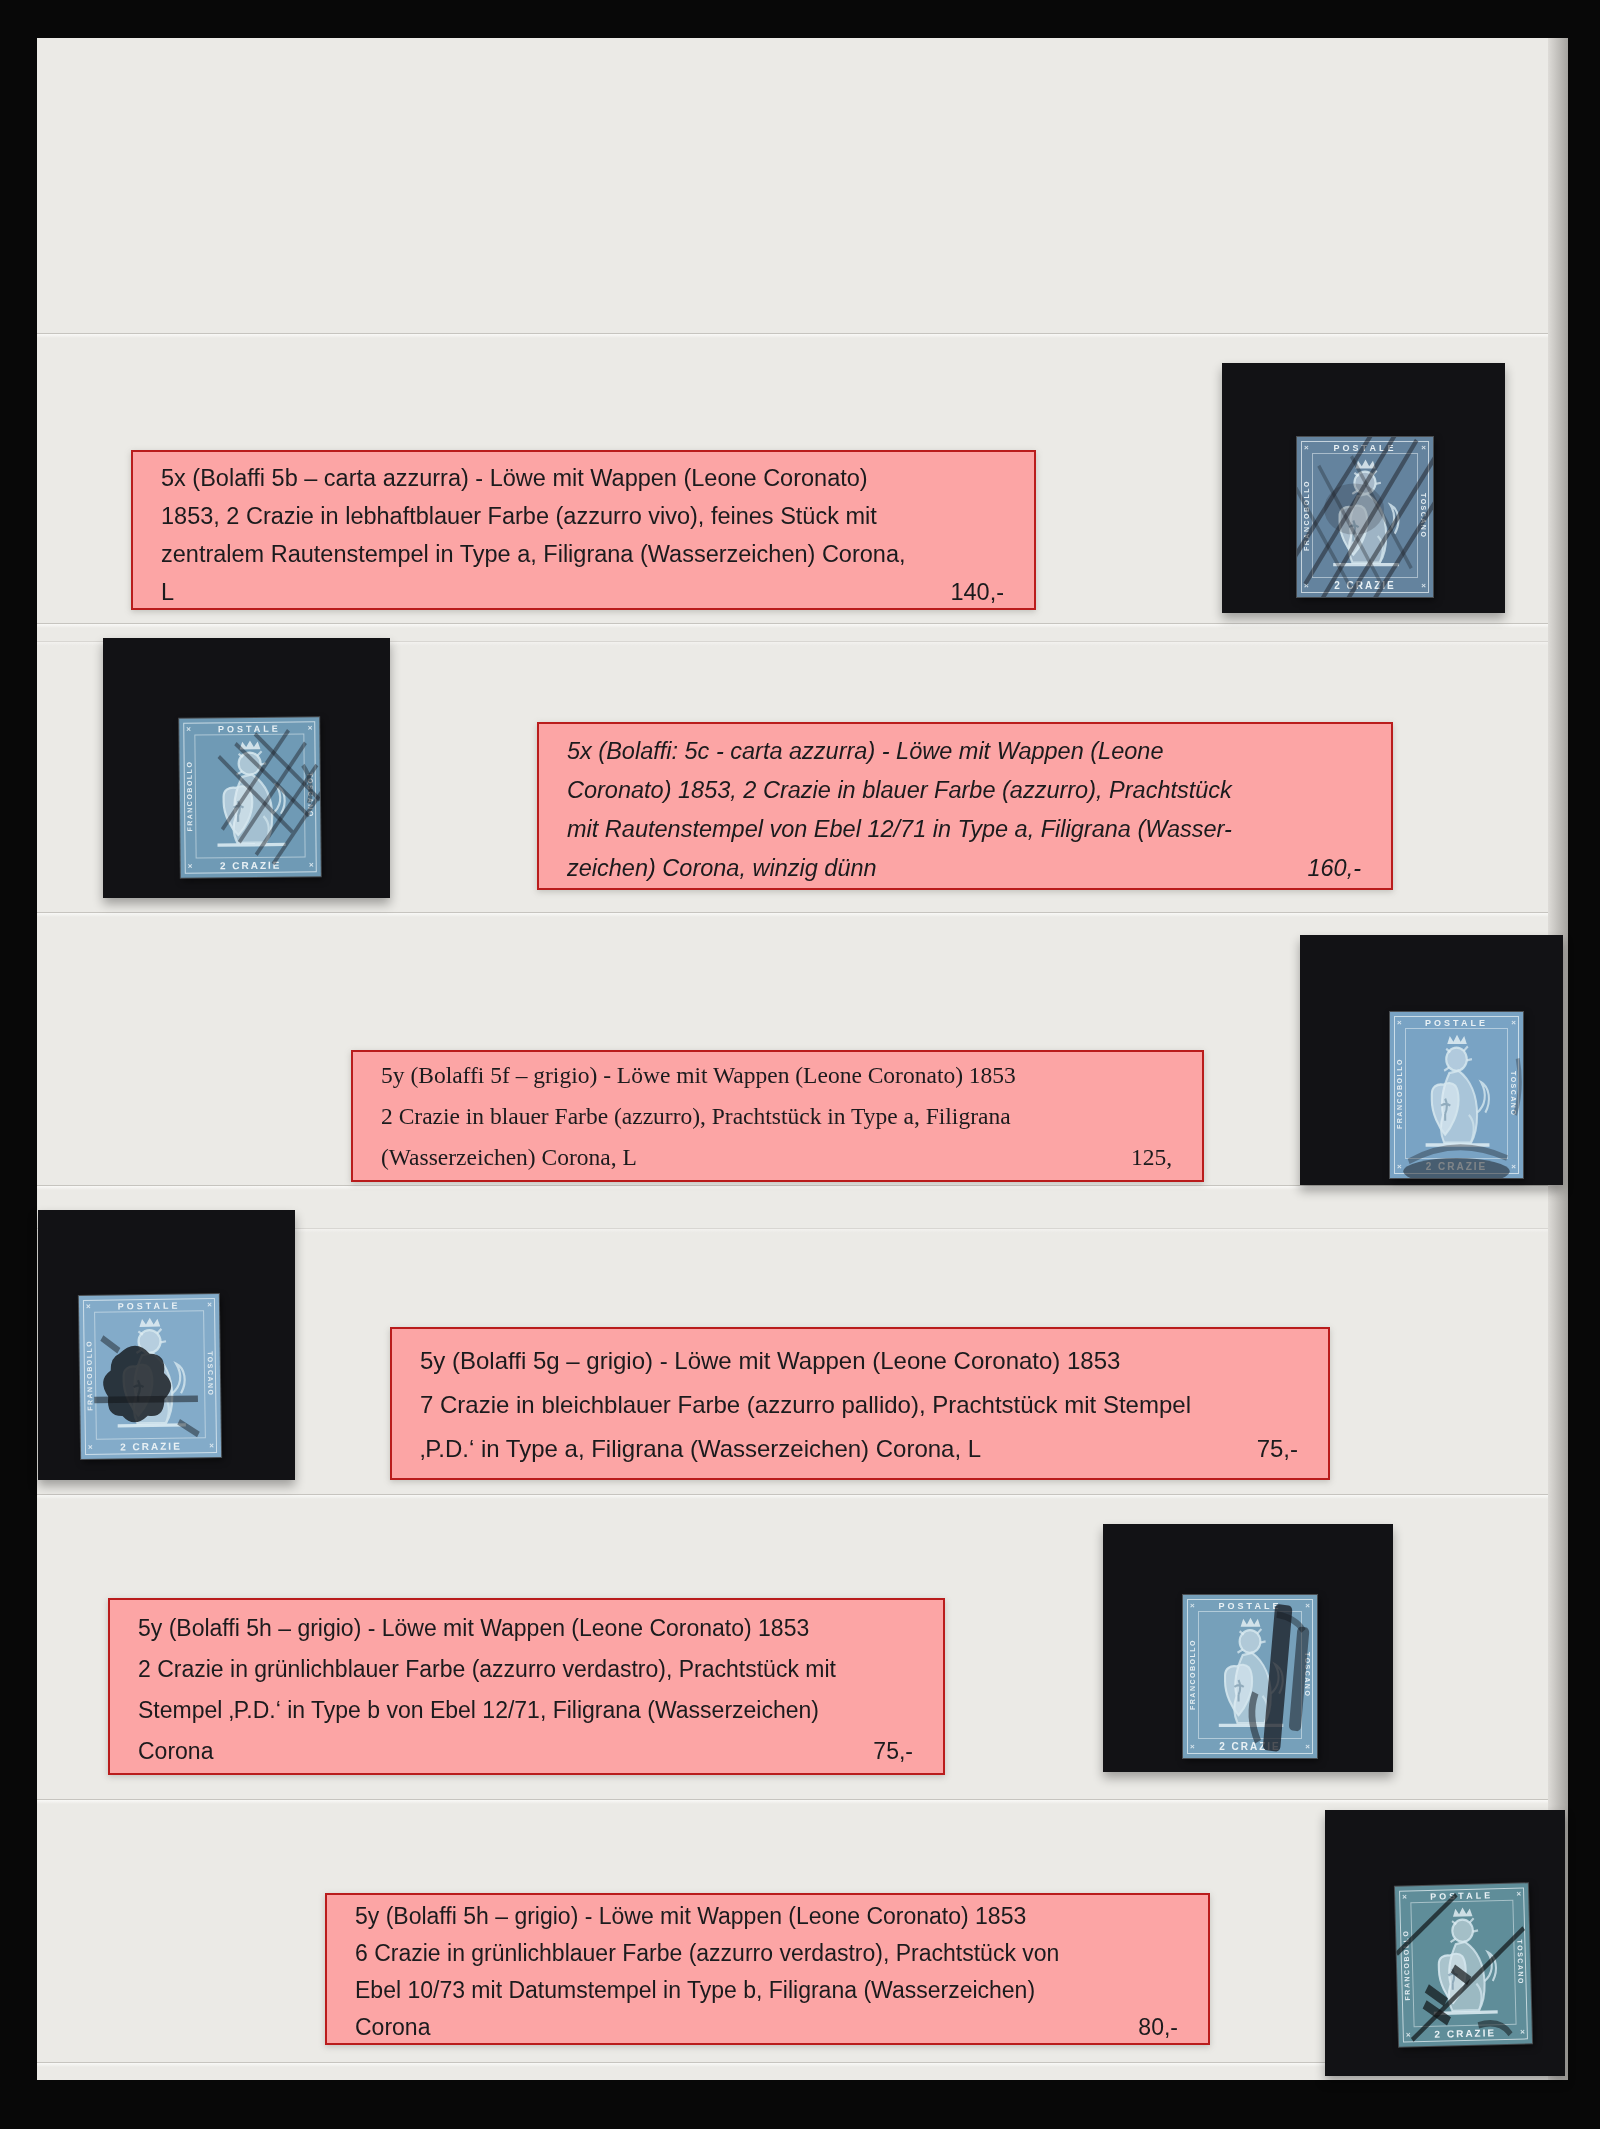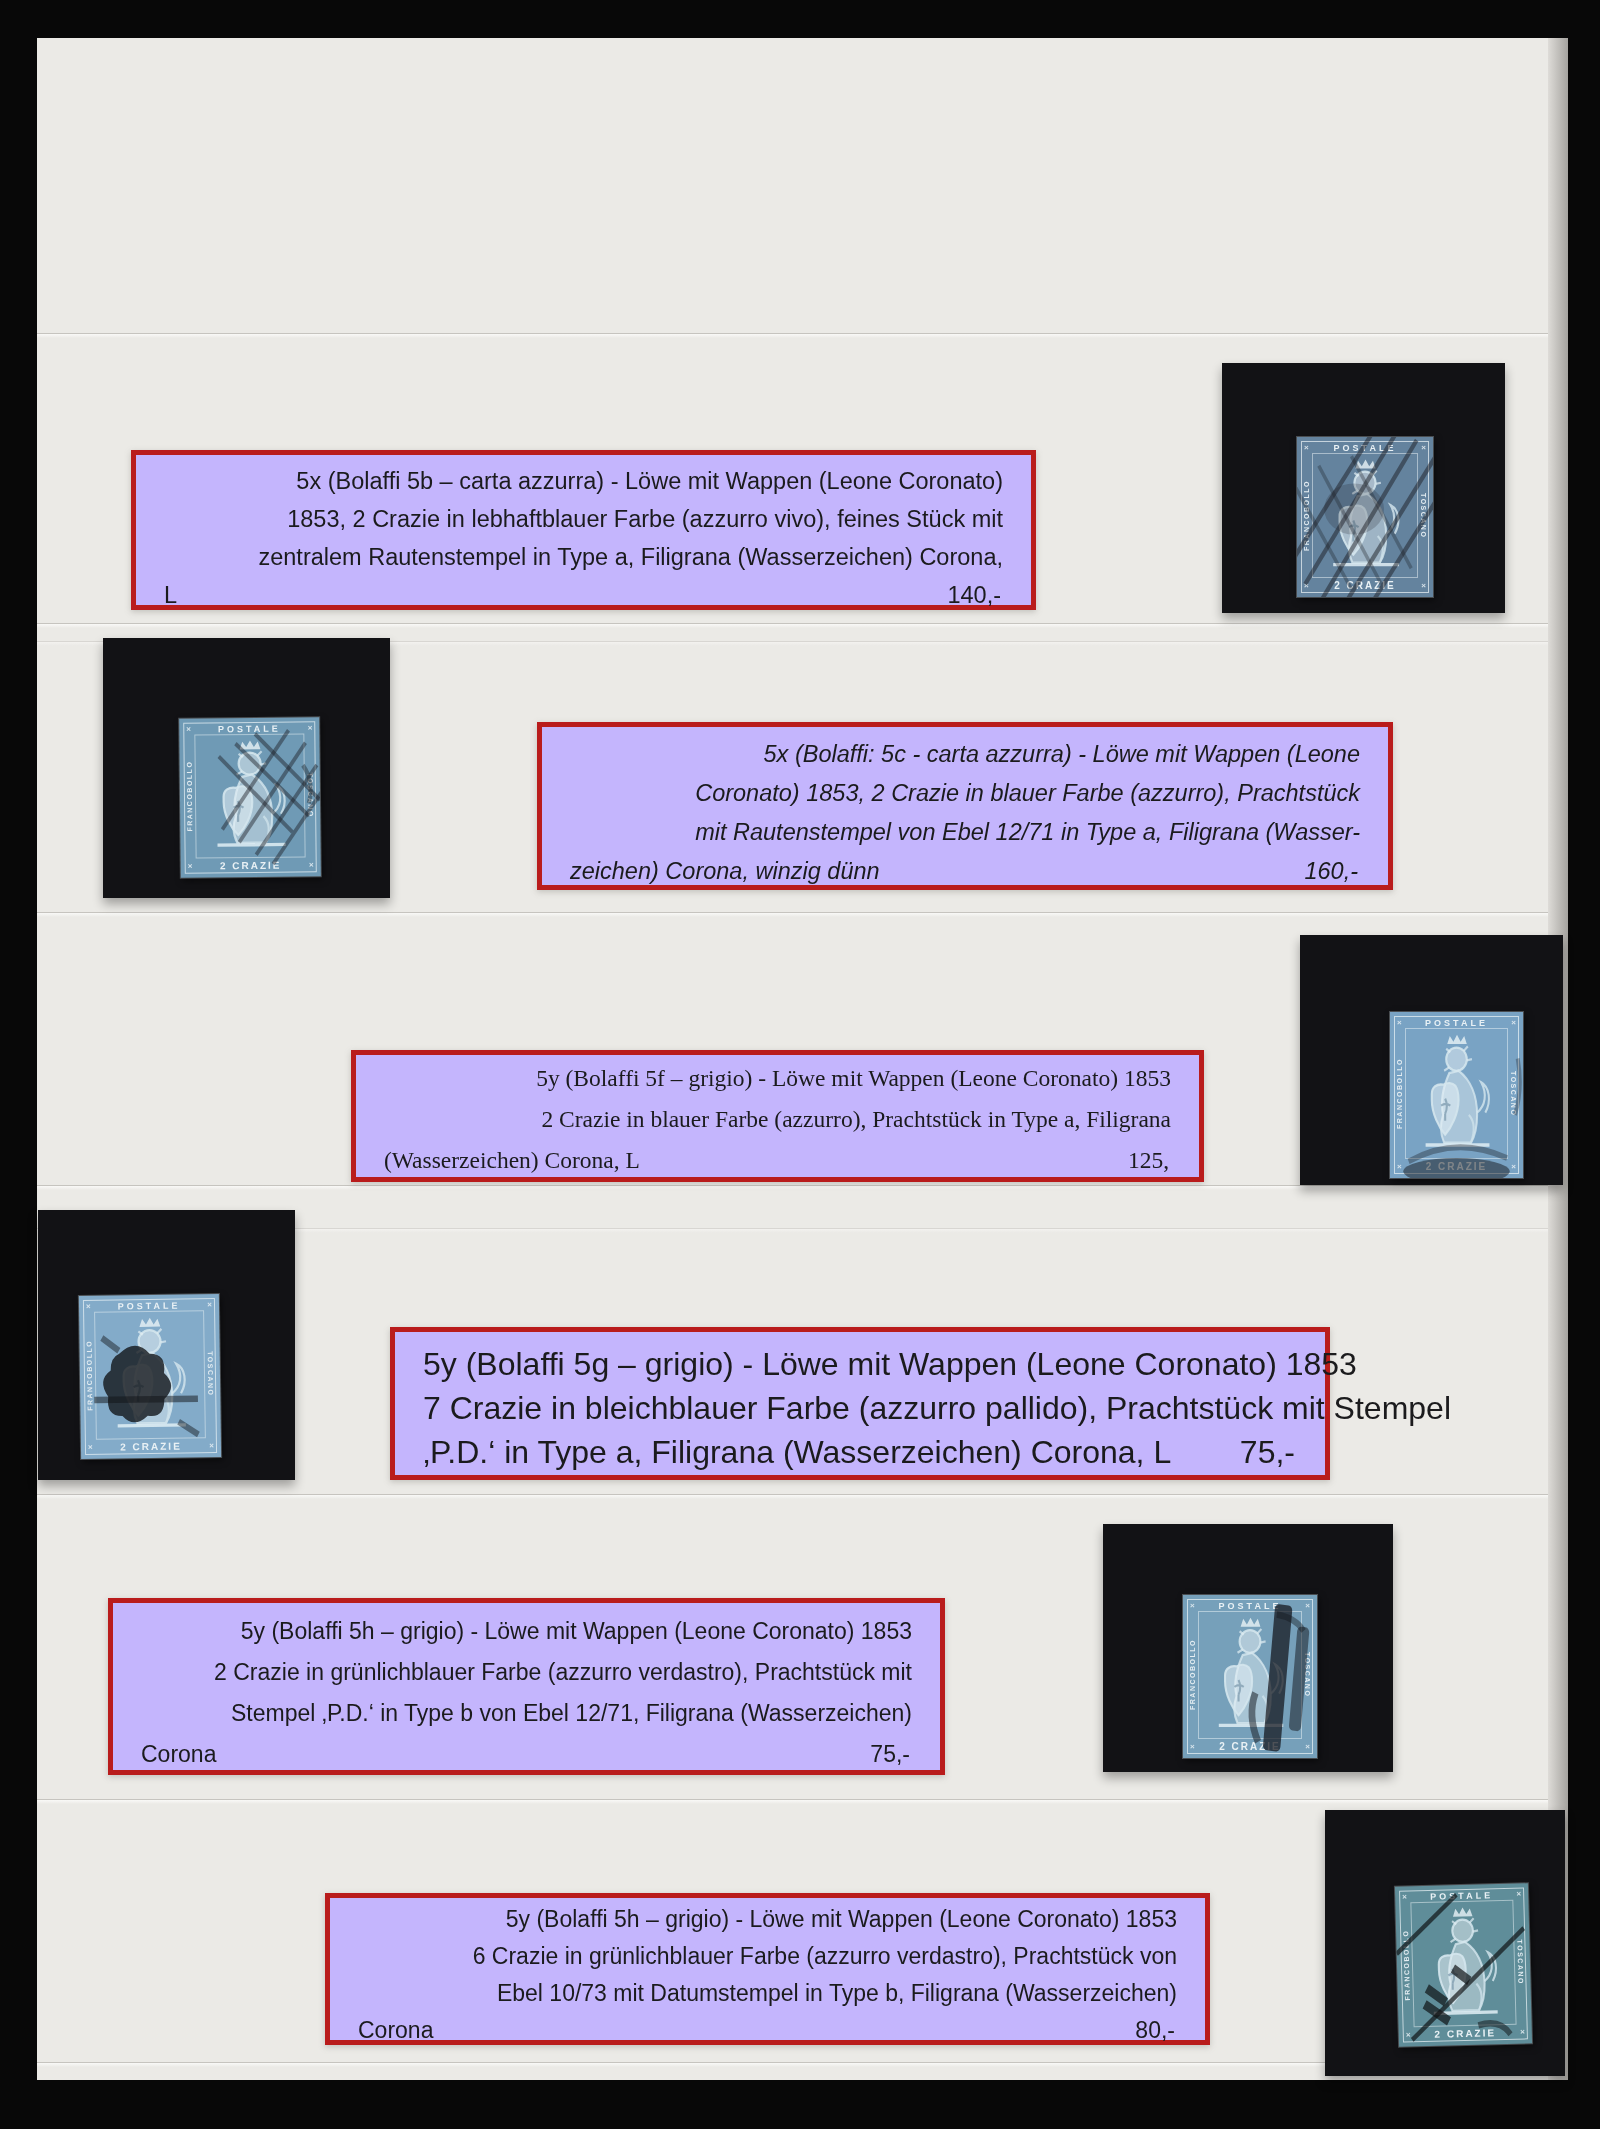--- a/index.html
+++ b/index.html
@@ -39,28 +39,28 @@
   .stitle{letter-spacing:3px;font-size:9px;}
   .sdenom{letter-spacing:2px;font-size:10px;}
   .corner{font-size:8px;opacity:.85;}
   .svert{position:absolute;top:17px;bottom:20px;width:11px;color:#e4edf2;font-size:7px;
         letter-spacing:1.5px;display:flex;align-items:center;justify-content:center;font-weight:bold;}
   .sleft{left:4px;writing-mode:vertical-rl;transform:rotate(180deg);}
   .sright{right:4px;writing-mode:vertical-rl;}
   .lion{position:absolute;left:15px;top:17px;width:calc(100% - 30px);height:calc(100% - 36px);}
   .cancel{position:absolute;inset:0;width:100%;height:100%;}
 
-  .card{position:absolute;background:#c4b5fd;border:5px solid #b91c1c;color:#1b1b1d;
-        box-shadow:0 2px 6px rgba(120,118,112,.35);box-sizing:border-box;text-align:right;}
+  .card{position:absolute;background:#fca5a5;border:2px solid #b91c1c;color:#1b1b1d;
+        box-shadow:0 2px 6px rgba(120,118,112,.35);box-sizing:border-box;}
   .card .ln{white-space:nowrap;padding:0 28px;}
   .card .foot{display:flex;justify-content:space-between;padding:0 30px 0 28px;}
   .l1{left:131px;top:450px;width:905px;height:160px;font-size:23.5px;line-height:38px;padding-top:7px;}
   .l2{left:537px;top:722px;width:856px;height:168px;font-size:23.5px;line-height:39px;padding-top:8px;font-style:italic;}
   .l3{left:351px;top:1050px;width:853px;height:132px;font-size:23.5px;line-height:41px;padding-top:3px;font-family:Liberation Serif, serif;}
-  .l4{left:390px;top:1327px;width:940px;height:153px;font-size:32px;line-height:44px;padding-top:10px;}
+  .l4{left:390px;top:1327px;width:940px;height:153px;font-size:24px;line-height:44px;padding-top:10px;}
   .l5{left:108px;top:1598px;width:837px;height:177px;font-size:23px;line-height:41px;padding-top:8px;}
   .l6{left:325px;top:1893px;width:885px;height:152px;font-size:23px;line-height:37px;padding-top:3px;}
 </style>
 </head>
 <body>
 
 <div class="album">
   <div class="page"></div>
   <div class="edge-right"></div>
 

